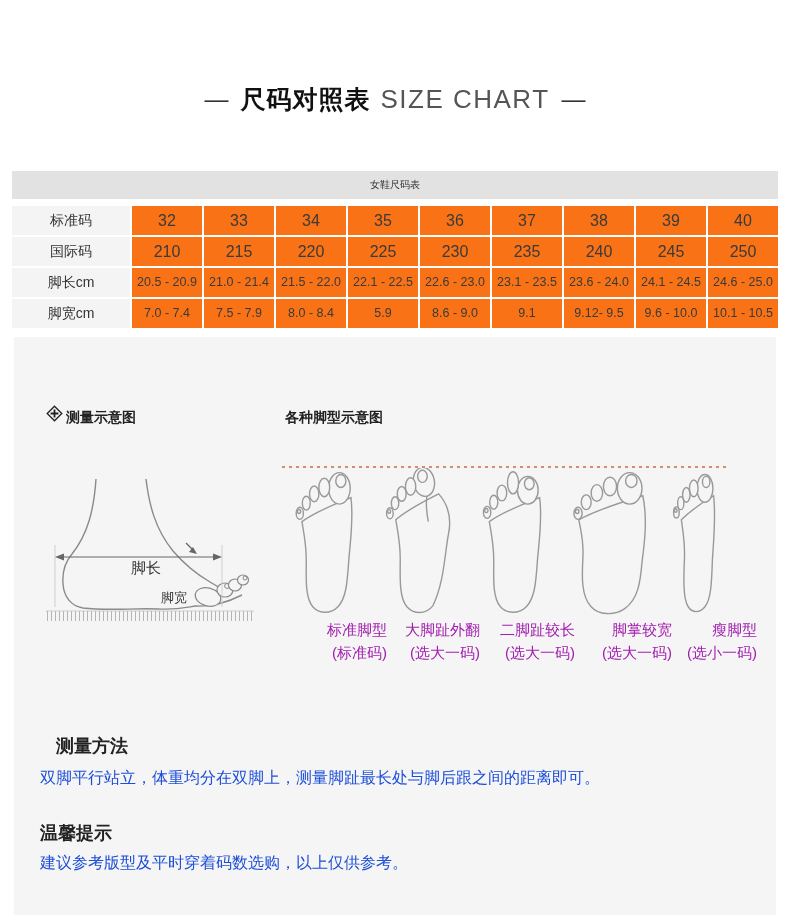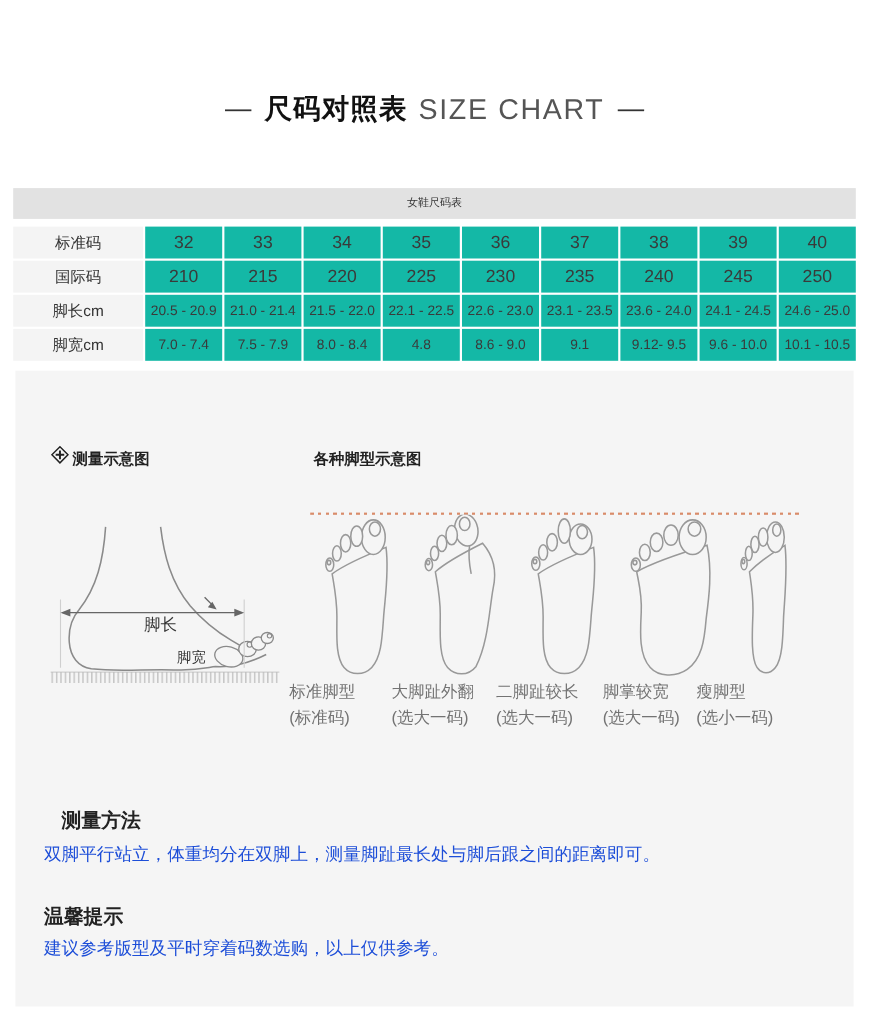--- a/index.html
+++ b/index.html
@@ -12,21 +12,21 @@
   .title-zh{font-size:25px;font-weight:bold;color:#111;letter-spacing:1px;line-height:34px;}
   .title-en{font-size:26px;color:#555;letter-spacing:1.5px;margin-left:10px;line-height:34px;}
 
   
   .size-table{margin:55px 12px 0;}
   .t-head{height:28px;line-height:28px;background:#e2e2e2;text-align:center;
           font-size:10px;font-weight:500;color:#333;margin-bottom:7px;}
   .t-row{display:flex;gap:2px;margin-bottom:2px;}
   .t-label{flex:0 0 118px;background:#f4f4f4;height:29px;line-height:29px;
            text-align:center;font-size:14px;color:#333;}
-  .t-cell{flex:1;background:#14b8a6;height:29px;line-height:29px;text-align:center;
+  .t-cell{flex:1;background:#f97316;height:29px;line-height:29px;text-align:center;
           font-size:16px;color:#3a3a3a;}
   .t-row.small .t-cell{font-size:12.5px;}
 
   
   .panel{position:relative;margin:9px 14px 0;height:578px;background:#f5f5f5;}
   .sec-head{position:absolute;top:68px;font-size:14px;font-weight:bold;color:#222;
             display:flex;align-items:flex-start;line-height:24px;}
   .measure-head{left:32px;}
   .types-head{left:271px;}
   .diamond-ico{margin-right:3px;display:block;}
@@ -41,22 +41,22 @@
   .f2{left:367px;width:74px;}
   .f3{left:462px;width:74px;}
   .f4{left:555px;width:82px;}
   .f5{left:650px;width:62px;}
   .foot path,.foot ellipse,.foot circle{stroke:#999;stroke-width:1.4;vector-effect:non-scaling-stroke;}
   .foot .body{fill:#f5f5f5;}
   .foot .toe{fill:#f5f5f5;}
   .foot .nail{fill:none;}
   .foot .crease{fill:none;}
 
-  .foot-label{position:absolute;top:281px;width:124px;text-align:left;
-              font-size:15px;line-height:23px;color:#737373;}
+  .foot-label{position:absolute;top:281px;width:124px;text-align:right;
+              font-size:15px;line-height:23px;color:#a21caf;}
   .fl1{left:249px;}.fl2{left:342px;}.fl3{left:437px;}.fl4{left:534px;}.fl5{left:619px;}
 
   .block-head{position:absolute;left:26px;font-size:18px;font-weight:bold;color:#222;line-height:24px;}
   .block-text{position:absolute;left:26px;font-size:16px;color:#1d4ed8;line-height:24px;}
   .method-head{top:397px;margin-left:16px;}
   .method-text{top:429px;}
   .tips-head{top:484px;}
   .tips-text{top:514px;}
 
   
@@ -120,21 +120,21 @@
       <div class="t-cell">23.6 - 24.0</div>
       <div class="t-cell">24.1 - 24.5</div>
       <div class="t-cell">24.6 - 25.0</div>
     </div>
 
     <div class="t-row small">
       <div class="t-label">脚宽cm</div>
       <div class="t-cell">7.0 - 7.4</div>
       <div class="t-cell">7.5 - 7.9</div>
       <div class="t-cell">8.0 - 8.4</div>
-      <div class="t-cell">4.8</div>
+      <div class="t-cell">5.9</div>
       <div class="t-cell">8.6 - 9.0</div>
       <div class="t-cell">9.1</div>
       <div class="t-cell">9.12- 9.5</div>
       <div class="t-cell">9.6 - 10.0</div>
       <div class="t-cell">10.1 - 10.5</div>
     </div>
   </div>
 
   <div class="panel">
 

